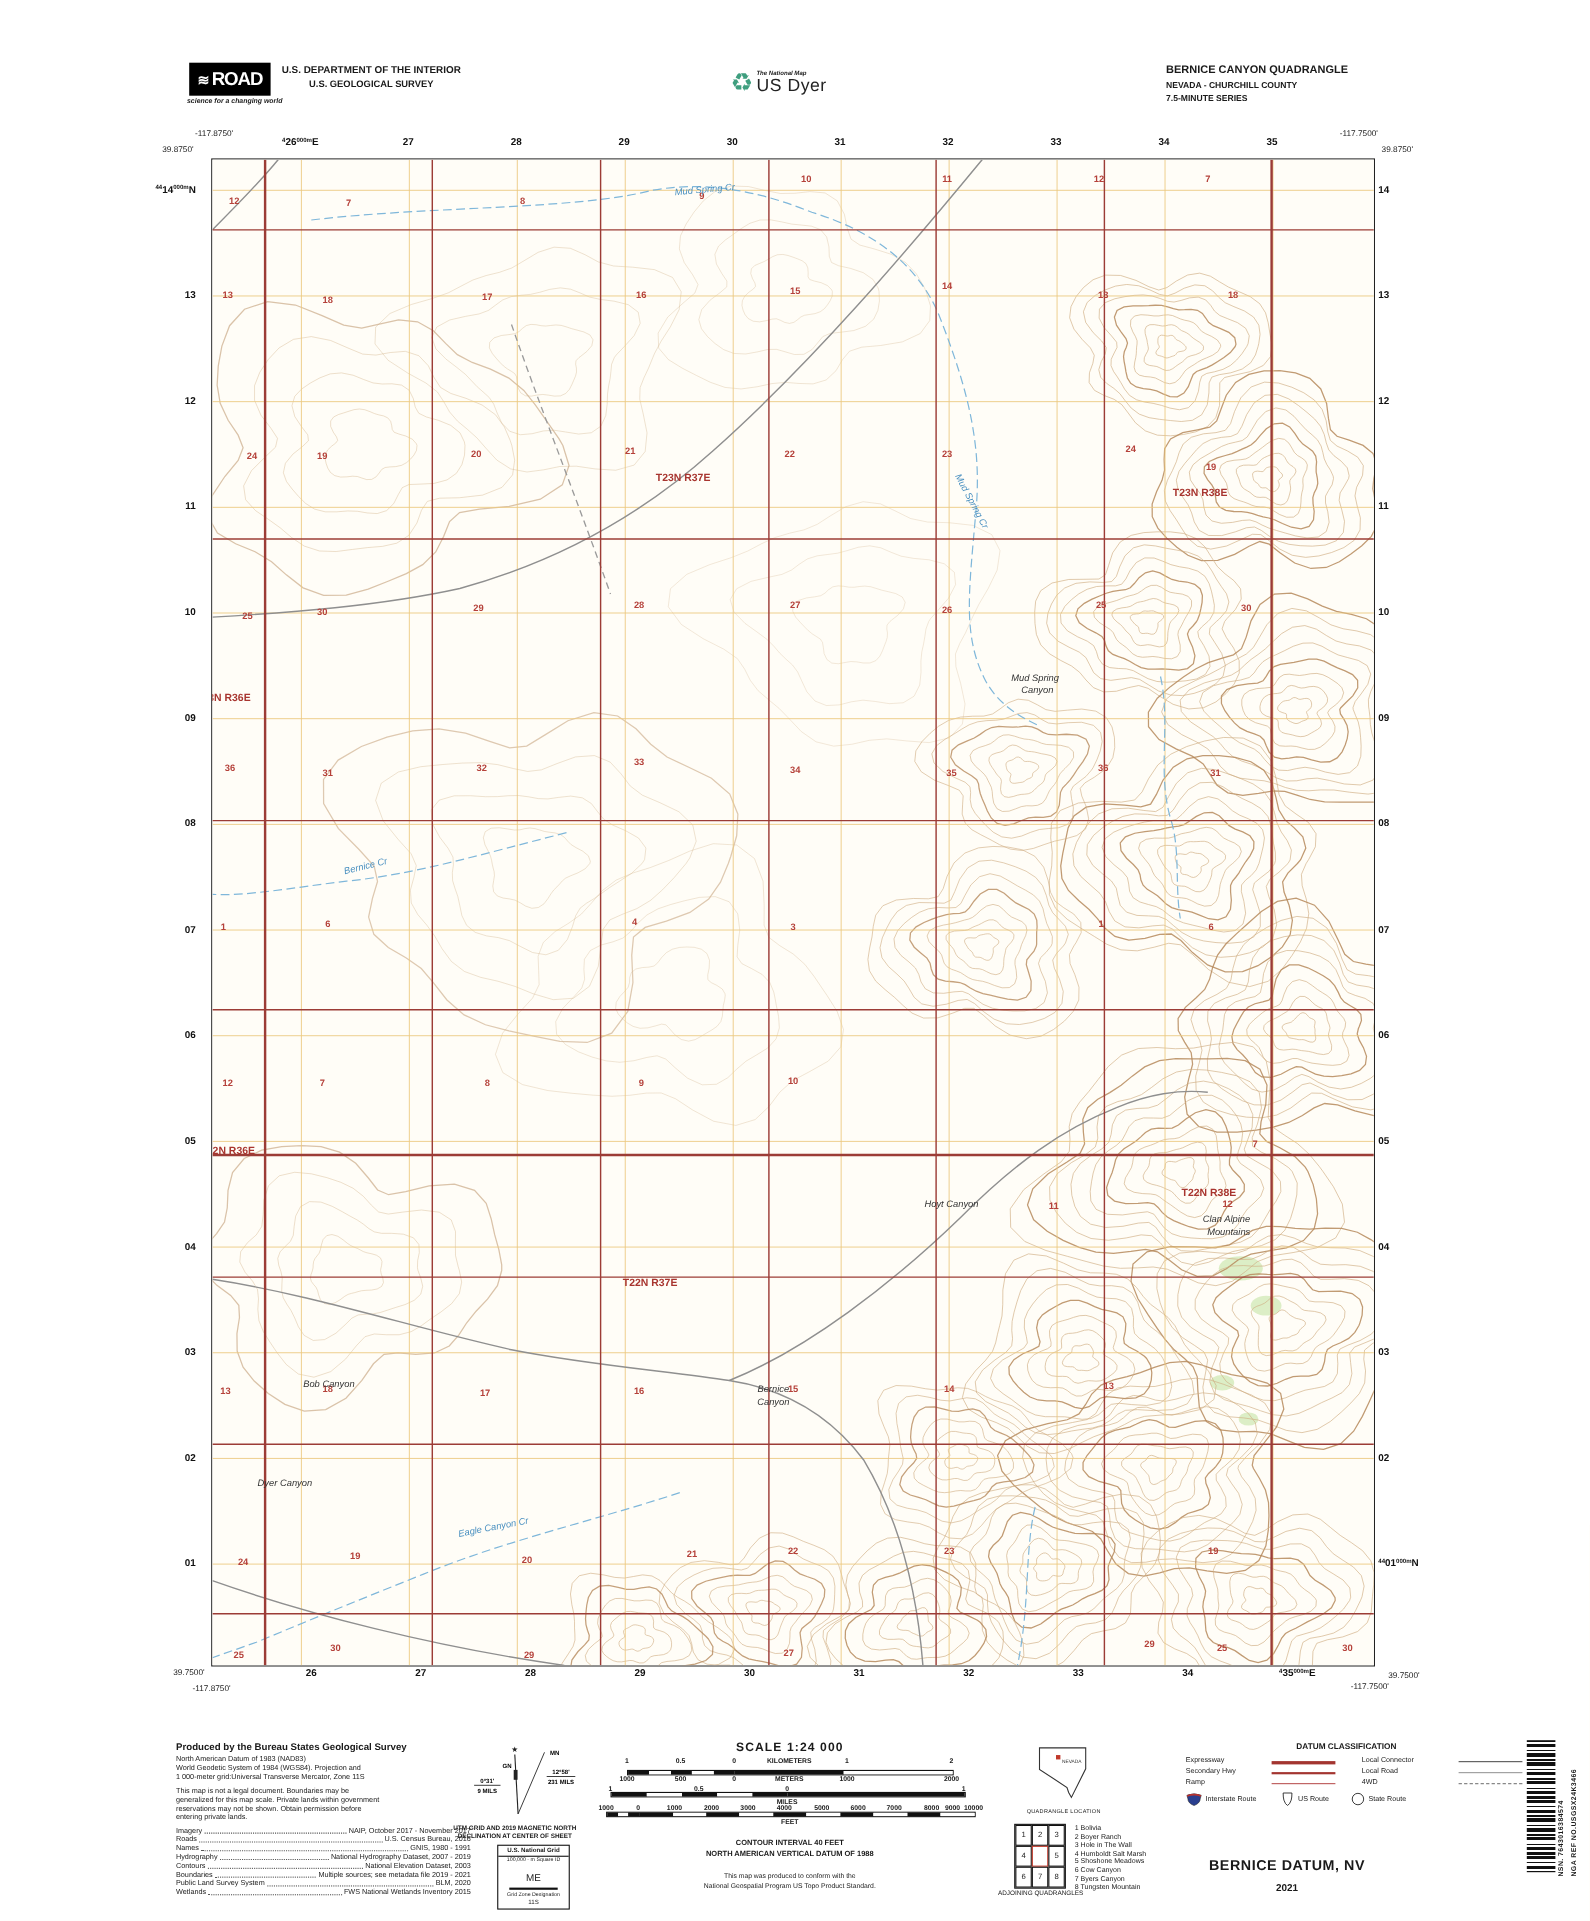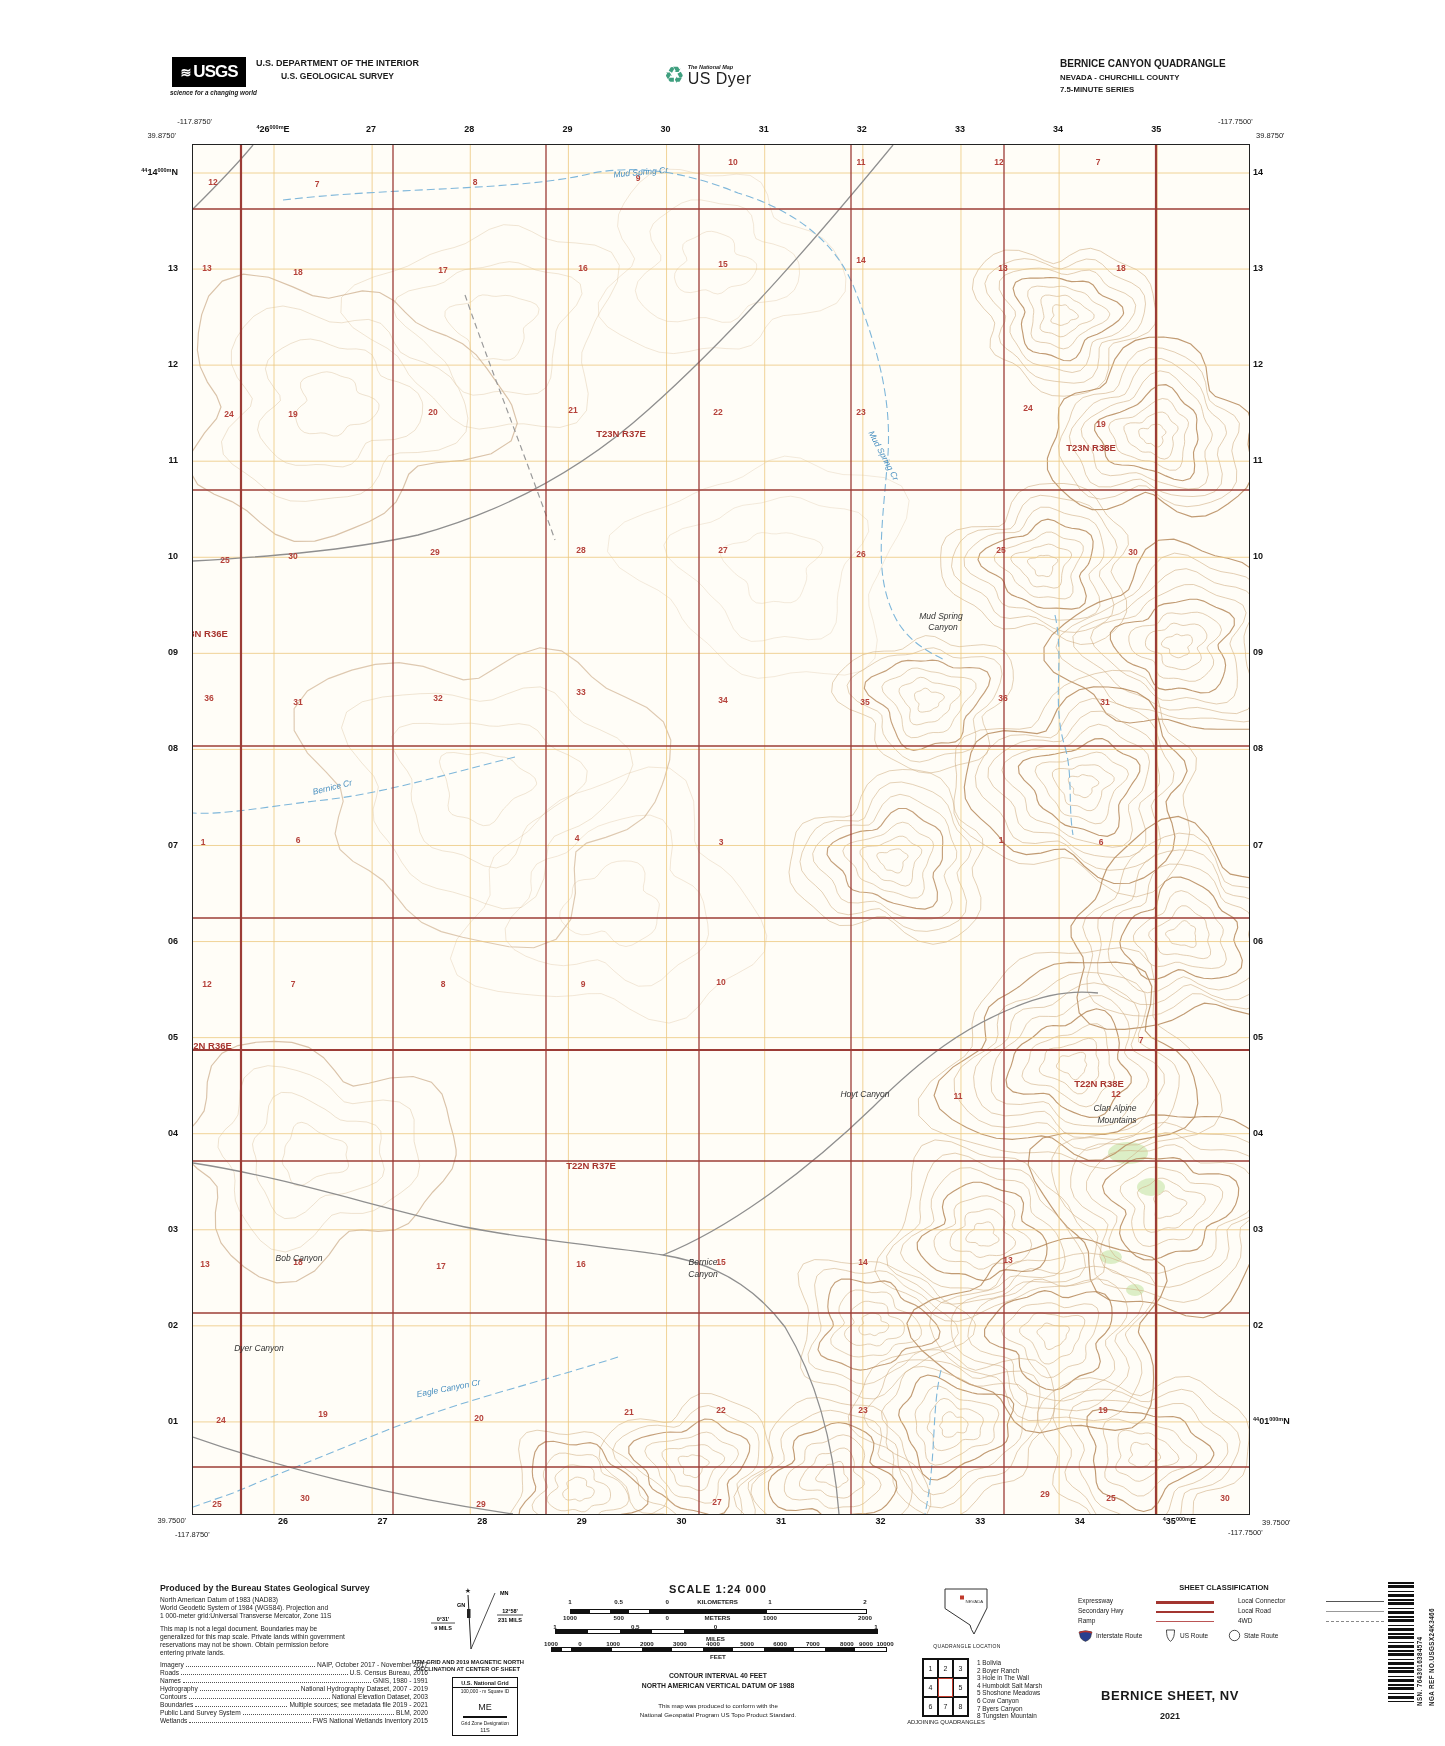--- a/index.html
+++ b/index.html
@@ -107,21 +107,21 @@
   .barcode{left:1388px;top:1582px;width:26px;height:120px;
     background:repeating-linear-gradient(to bottom,#111 0 2px,#fff 2px 3px,#111 3px 6px,#fff 6px 9px,#111 9px 10px,#fff 10px 12px,#111 12px 15px,#fff 15px 17px);}
   .vtext{position:absolute;writing-mode:vertical-rl;transform:rotate(180deg);
          font-size:6.3px;font-weight:bold;letter-spacing:0.4px;white-space:nowrap;}
 </style>
 </head>
 <body>
 
 <div class="abs usgs-box">
   <span class="usgs-wave">≋</span>
-  <span class="usgs-text">USGS</span>
+  <span class="usgs-text">ROAD</span>
 </div>
 <div class="abs usgs-tag">science for a changing world</div>
 <div class="abs dept">
   <div class="l1">U.S. DEPARTMENT OF THE INTERIOR</div>
   <div class="l2">U.S. GEOLOGICAL SURVEY</div>
 </div>
 <div class="abs ustopo">
   <span class="ustopo-glyph">♻</span>
   <span class="ustopo-txt">
     <div class="ustopo-small">The National Map</div>
@@ -678,21 +678,21 @@
     <div>3 Hole in The Wall</div>
     <div>4 Humboldt Salt Marsh</div>
     <div>5 Shoshone Meadows</div>
     <div>6 Cow Canyon</div>
     <div>7 Byers Canyon</div>
     <div>8 Tungsten Mountain</div>
   </div>
 <div class="abs adjoin-cap">ADJOINING QUADRANGLES</div>
 
 <div class="abs roadleg">
-  <div class="title">SHEET CLASSIFICATION</div>
+  <div class="title">DATUM CLASSIFICATION</div>
   <div id="road-rows">
       <div class="rrow" style="top: 14px; left: 0px; width: 150px;">
         <div class="lab" style="left: 0px;">Expressway</div>
         <div class="sw sw-expressway" style="left: 78px;"></div>
       </div>
       <div class="rrow" style="top: 24px; left: 0px; width: 150px;">
         <div class="lab" style="left: 0px;">Secondary Hwy</div>
         <div class="sw sw-secondary" style="left: 78px;"></div>
       </div>
       <div class="rrow" style="top: 34px; left: 0px; width: 150px;">
@@ -729,19 +729,19 @@
       <div class="route-item" style="left: 150px;">
         <svg width="13" height="13" viewBox="0 0 13 13">
           <circle cx="6.5" cy="6.5" r="5.2" fill="none" stroke="#222" stroke-width="0.8"></circle>
         </svg>
         <span>State Route</span>
       </div>
     </div>
 </div>
 
 <div class="abs maptitle">
-  <div class="nm">BERNICE SHEET,  NV</div>
+  <div class="nm">BERNICE DATUM,  NV</div>
   <div class="yr">2021</div>
 </div>
 
 <div class="abs barcode"></div>
 <div class="vtext" style="left:1416px;top:1582px;height:124px;">NSN. 7643016384574</div>
 <div class="vtext" style="left:1428px;top:1582px;height:124px;">NGA REF NO.USGSX24K3466</div>
 
 </body></html>

